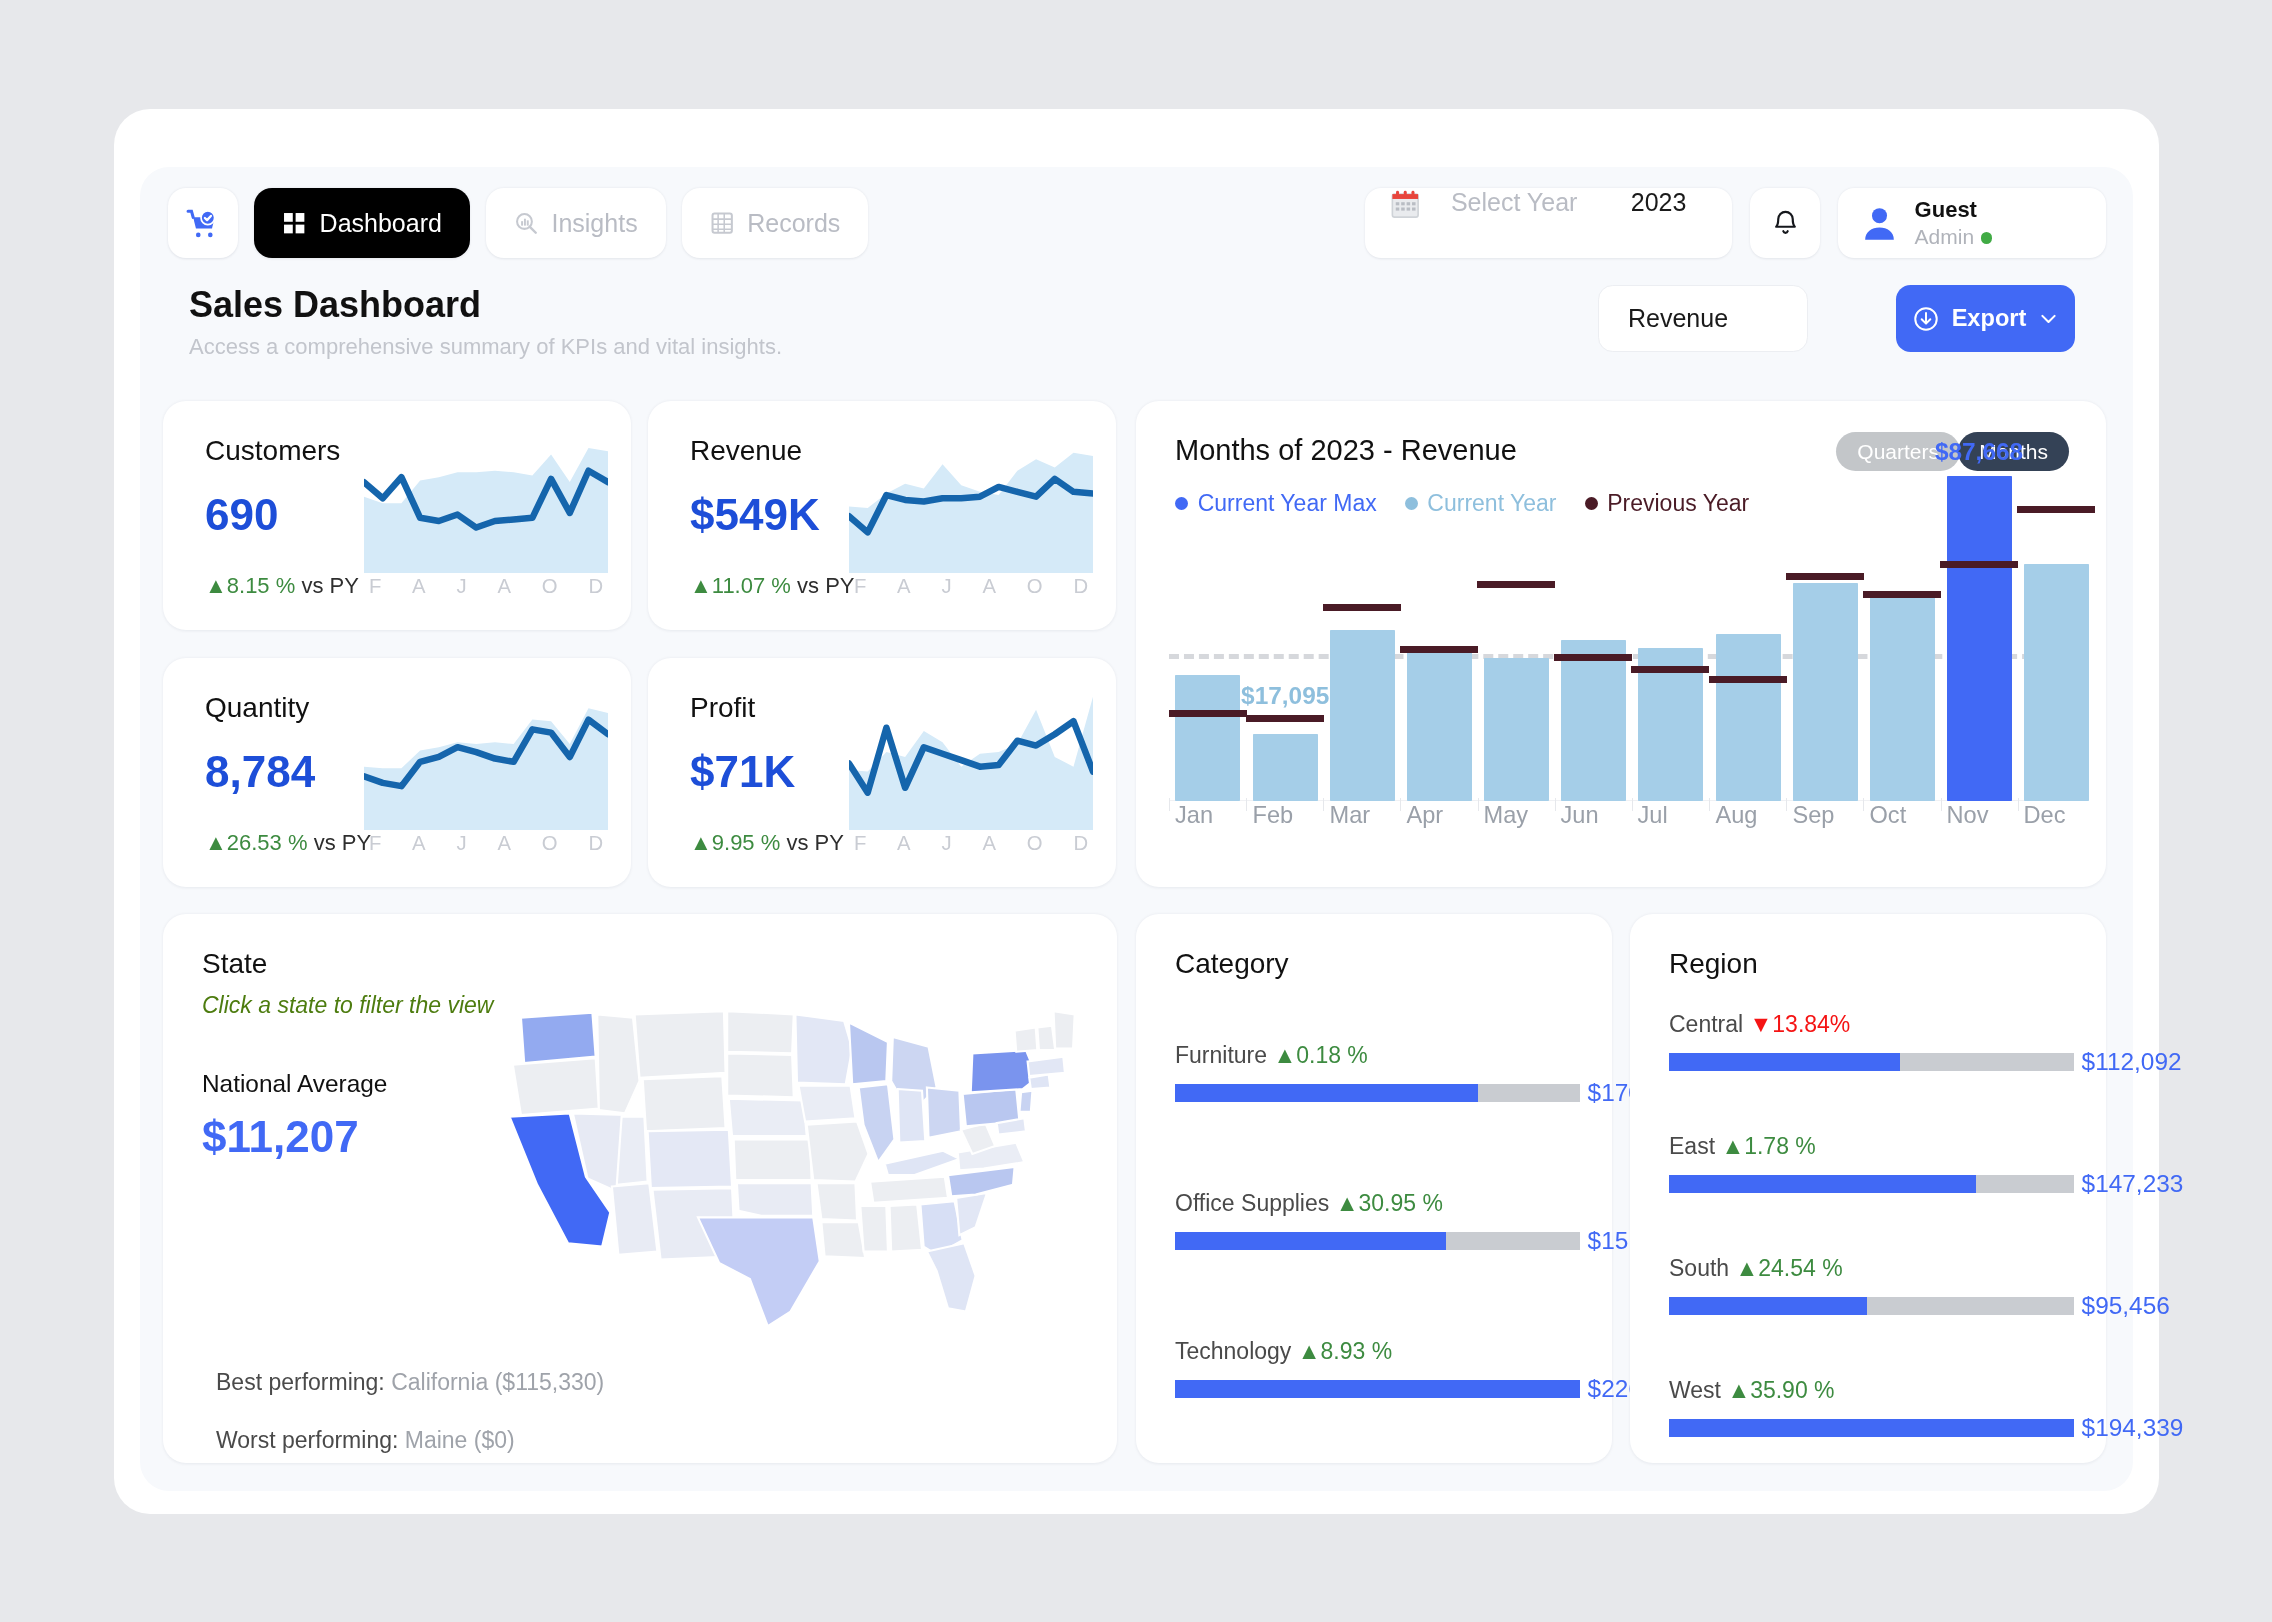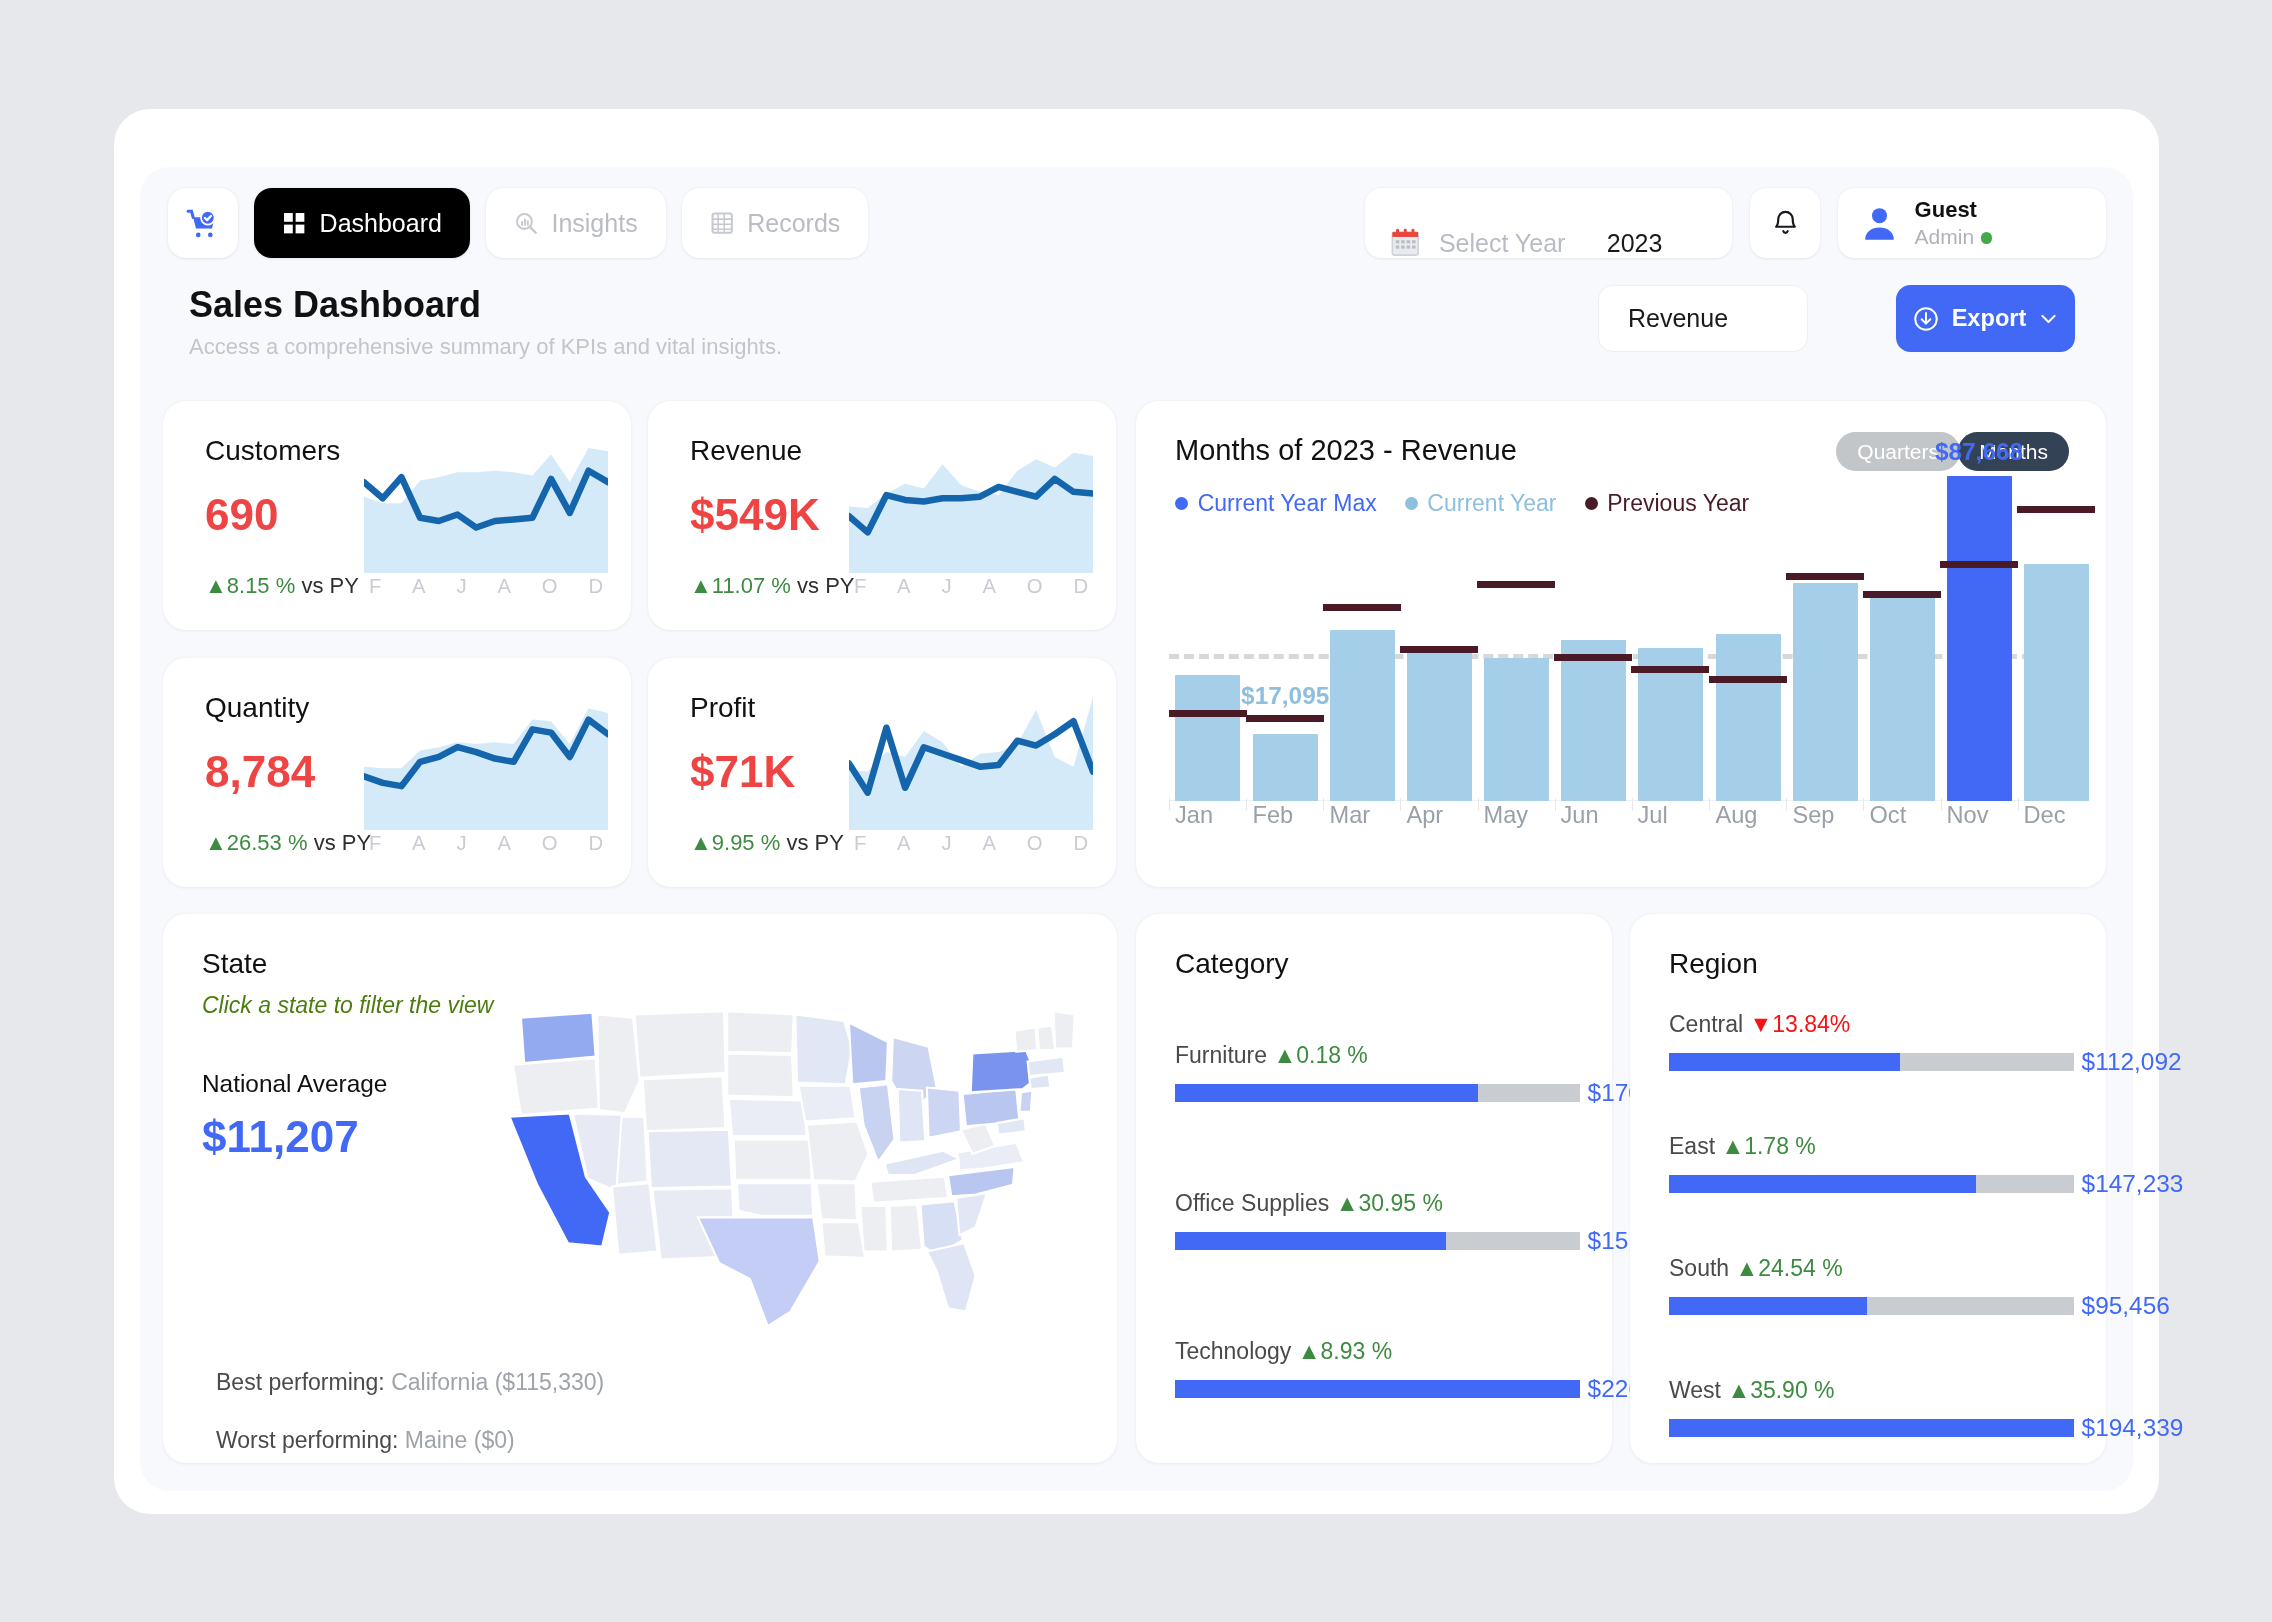--- a/index.html
+++ b/index.html
@@ -31,21 +31,21 @@
   .nav-pill {
     height: 70px; border-radius: 18px; background: #fff;
     display: flex; align-items: center; gap: 13px; padding: 0 28px;
     box-shadow: 0 0.8px 2.4px rgba(20,30,60,.09);
     font-size: 25px; color: #b9bcc4; white-space: nowrap;
   }
   .nav-pill.active { background: #000; color: #fff; }
   .nav-right { position: absolute; right: 0; top: 0; display: flex; gap: 18px; align-items: center; }
   .year-box {
     width: 367px; height: 70px; background: #fff; border-radius: 16.2px;
-    display: flex; align-items: flex-end; padding: 0 24.4px; gap: 17px;
+    display: flex; align-items: flex-start; padding: 0 24.4px; gap: 29px;
     box-shadow: 0 0.8px 2.4px rgba(20,30,60,.09);
   }
   .year-ph { font-size: 25px; color: #b9bcc4; }
   .year-val { font-size: 25px; color: #1a1a1a; margin-left: 24.4px; }
   .bell-box {
     width: 70px; height: 70px; background: #fff; border-radius: 16.2px;
     display: flex; align-items: center; justify-content: center;
     box-shadow: 0 0.8px 2.4px rgba(20,30,60,.09);
   }
   .user-box {
@@ -70,21 +70,21 @@
   .export-btn {
     position: absolute; right: 58px; top: 8.1px; width: 179px; height: 67px;
     background: #4169f5; border-radius: 14.6px;
     display: flex; align-items: center; justify-content: center; gap: 11.4px;
     color: #fff; font-size: 23.6px; font-weight: bold;
   }
 
   
   .card { position: absolute; background: #fff; border-radius: 23px; box-shadow: 0 0.8px 3.2px rgba(20,30,60,.07); }
   .kpi-title { position: absolute; left: 42px; top: 34px; font-size: 28px; color: #111; }
-  .kpi-value { position: absolute; left: 42px; top: 89px; font-size: 44px; font-weight: bold; color: #ef4444; }
+  .kpi-value { position: absolute; left: 42px; top: 89px; font-size: 44px; font-weight: bold; color: #1d4ed8; }
   .kpi-delta { position: absolute; left: 42px; top: 172px; font-size: 22px; color: #2e2e2e; }
   .kpi-delta .up { color: #3d8b40; }
   .spark { position: absolute; right: 23px; top: 34px; width: 244px; height: 138px; }
   .spark-axis { position: absolute; right: 23px; top: 174px; width: 244px;
     display: flex; justify-content: space-between; font-size: 20.3px; color: #c9ccd3; padding: 0 4.9px; }
 
   
   .bc-title { position: absolute; left: 39px; top: 32.5px; font-size: 29px; color: #111; }
   .pill {
     position: absolute; top: 31px; height: 39px; border-radius: 19.5px;

